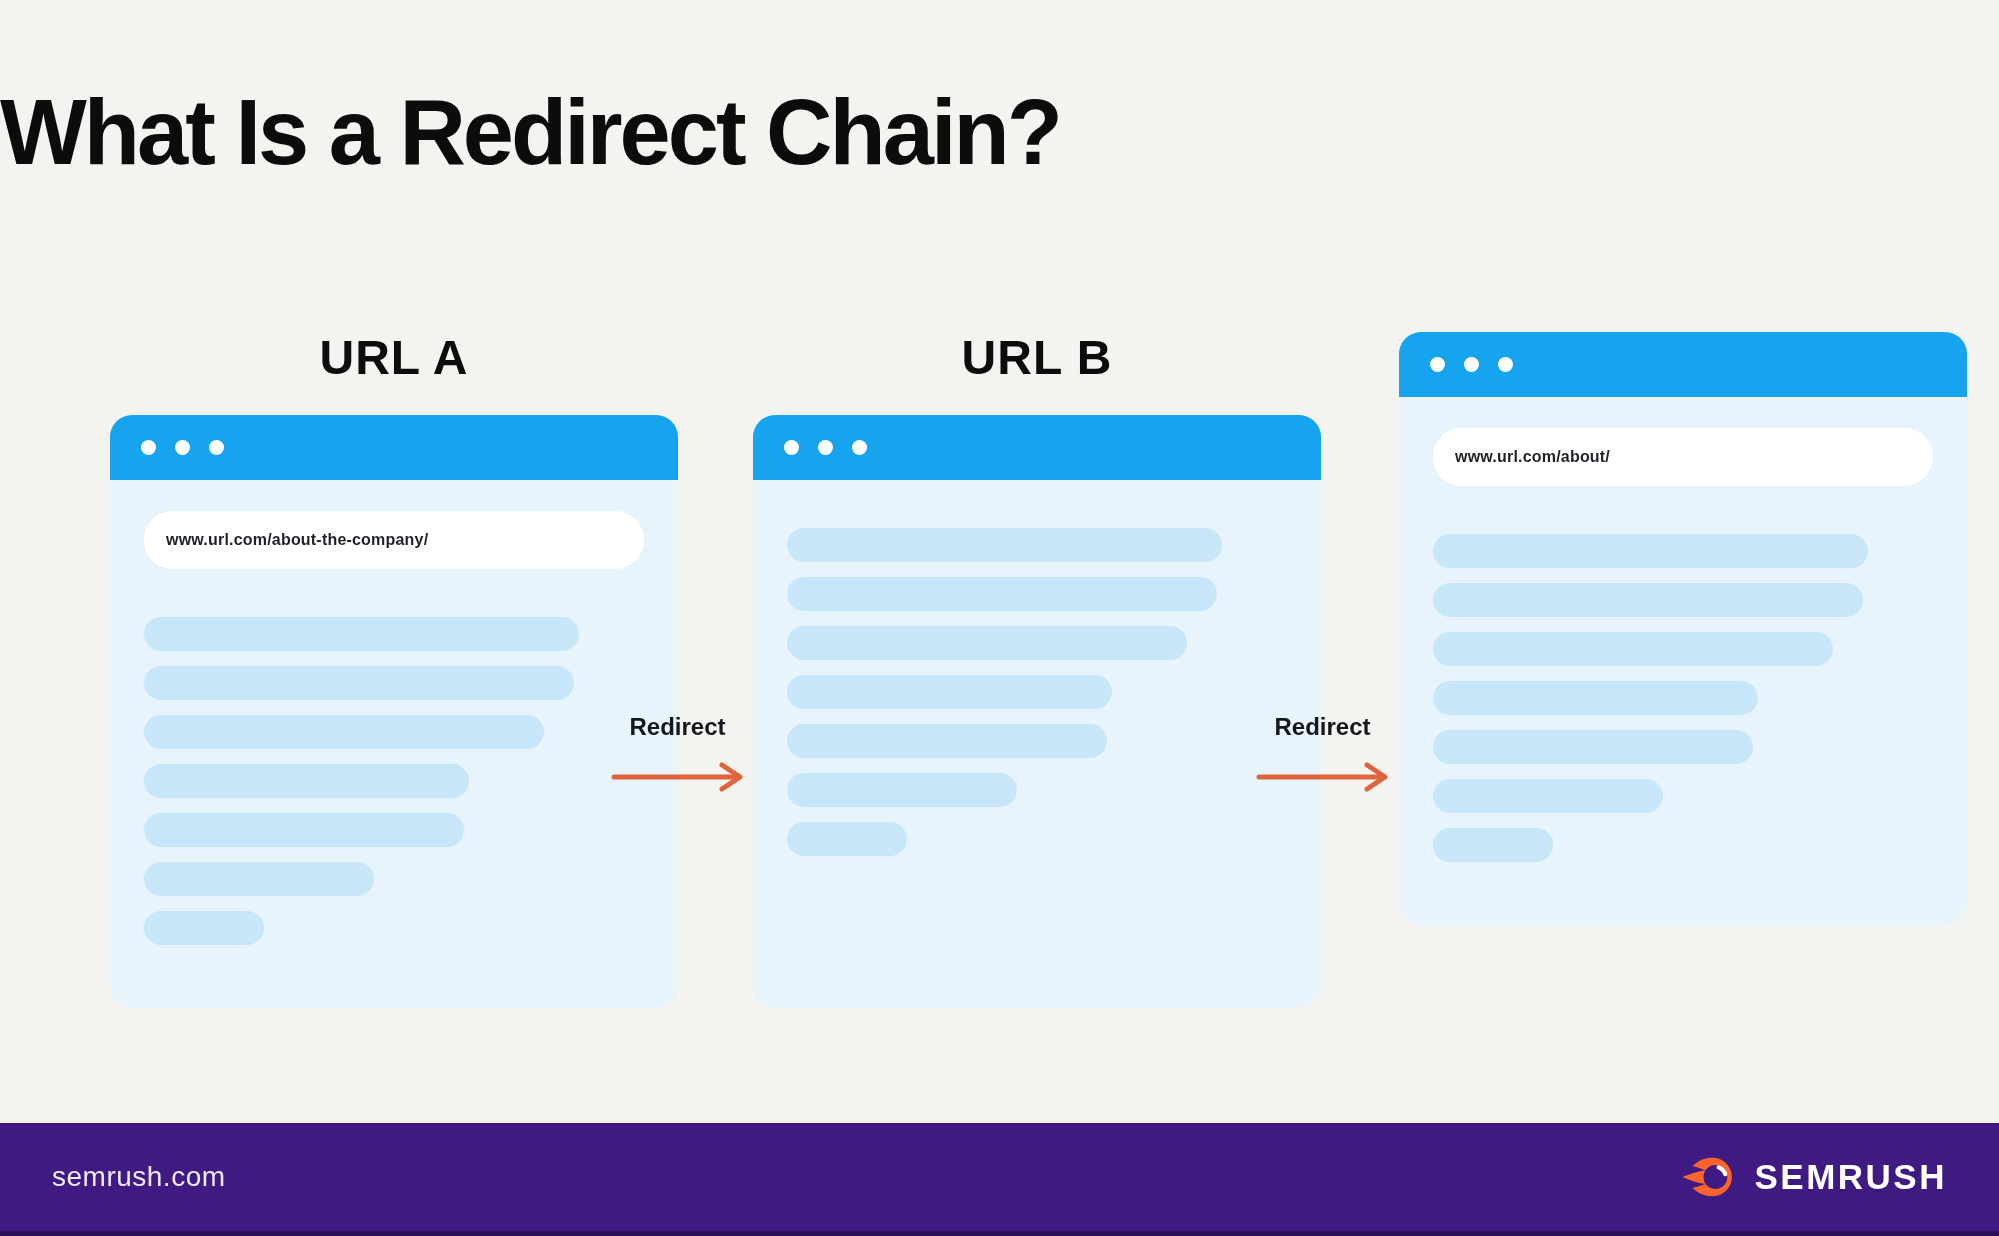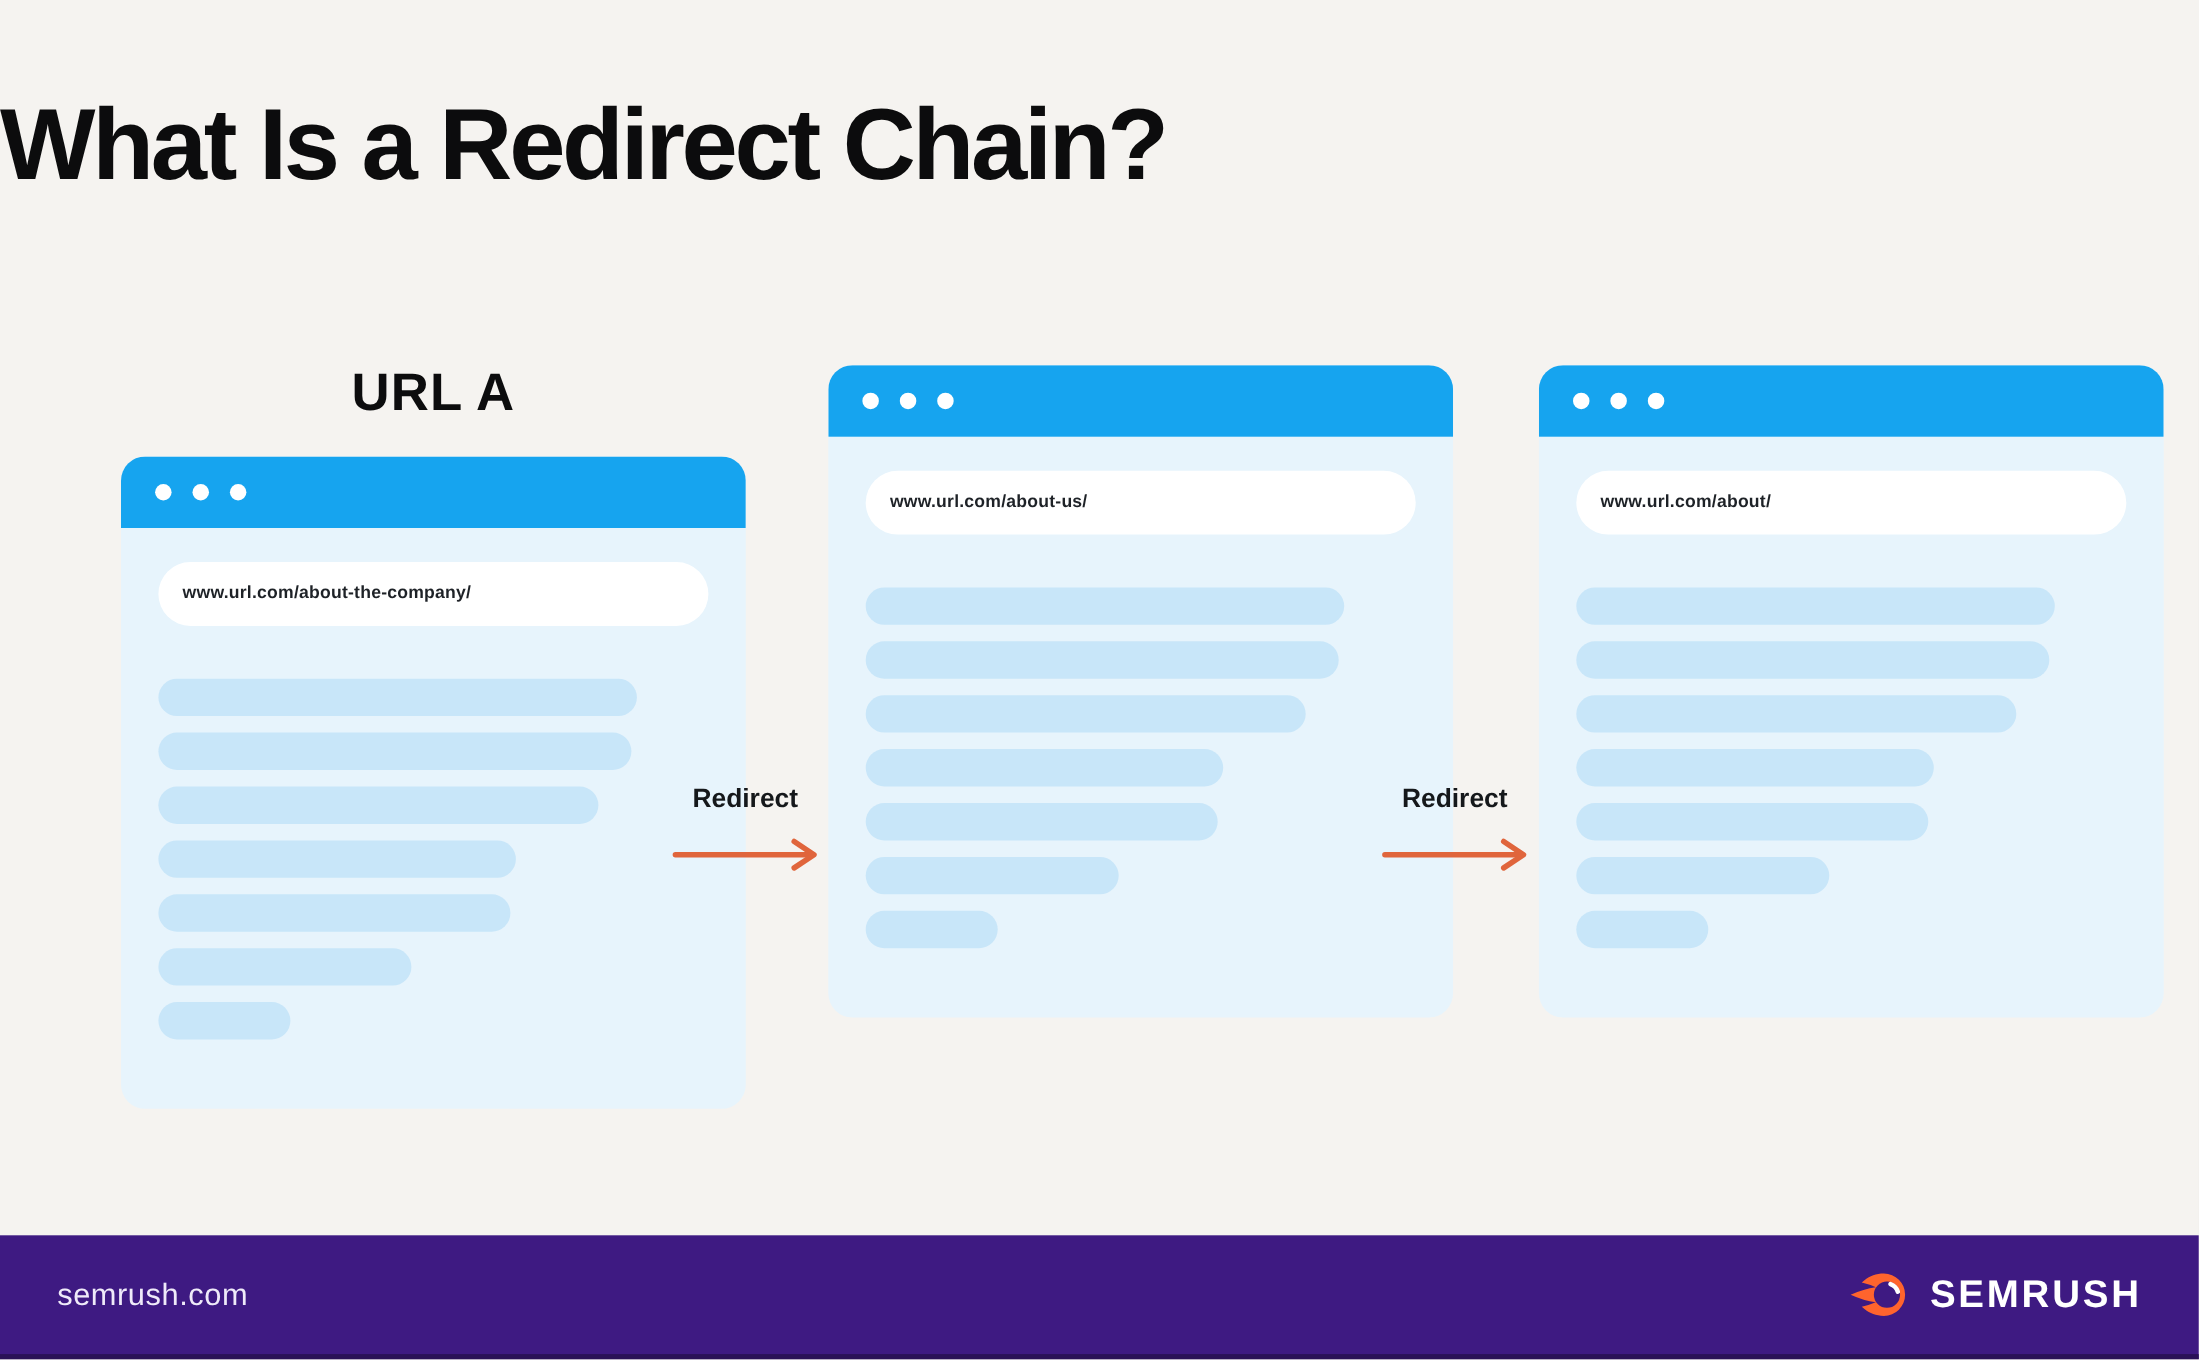--- a/index.html
+++ b/index.html
@@ -89,28 +89,26 @@
 
   <div class="redirect-group rg-1">
     <div class="redirect-label">Redirect</div>
     <svg class="redirect-arrow" width="136" height="34" viewBox="0 0 136 34">
       <line x1="4" y1="17" x2="126" y2="17"></line>
       <path d="M112 5 L130 17 L112 29"></path>
     </svg>
   </div>
 
   <section class="browser-col col-b">
+    <div class="url-label">URL B</div>
     <div class="browser-card">
       <div class="titlebar">
         <span class="dot"></span>
         <span class="dot"></span>
         <span class="dot"></span>
-      </div>
-      <div class="address-bar">
-        <span>www.url.com/about-us/</span>
       </div>
       <div class="bars">
           <div class="bar" style="width: 87%;"></div>
           <div class="bar" style="width: 86%;"></div>
           <div class="bar" style="width: 80%;"></div>
           <div class="bar" style="width: 65%;"></div>
           <div class="bar" style="width: 64%;"></div>
           <div class="bar" style="width: 46%;"></div>
           <div class="bar" style="width: 24%;"></div>
         </div>

